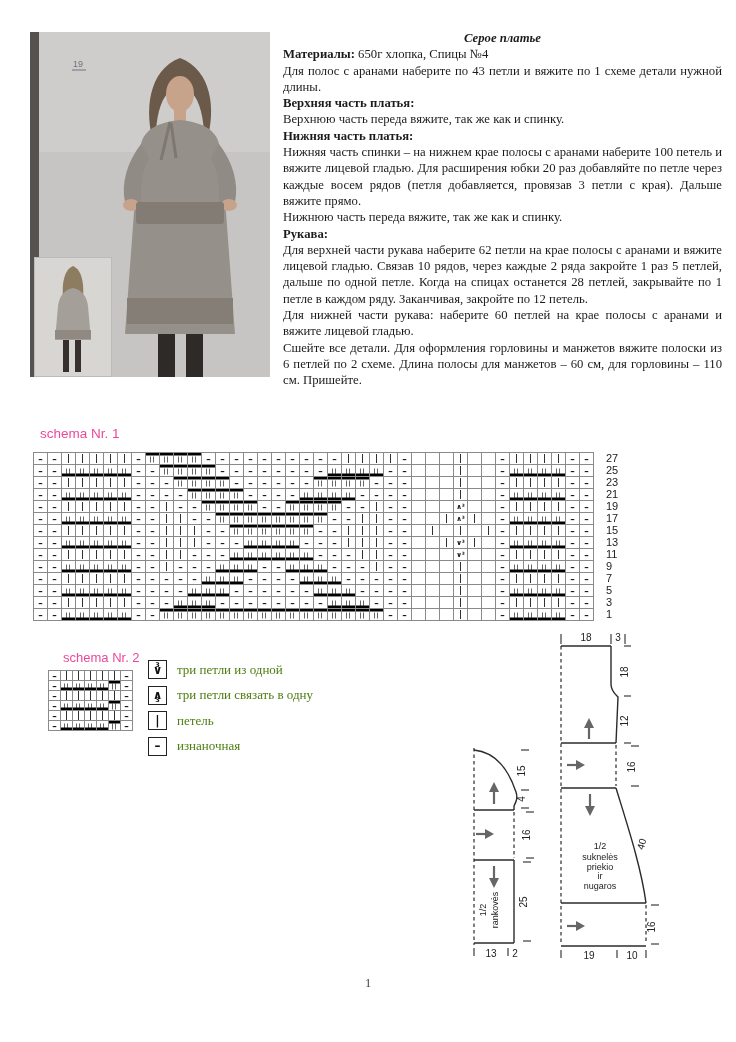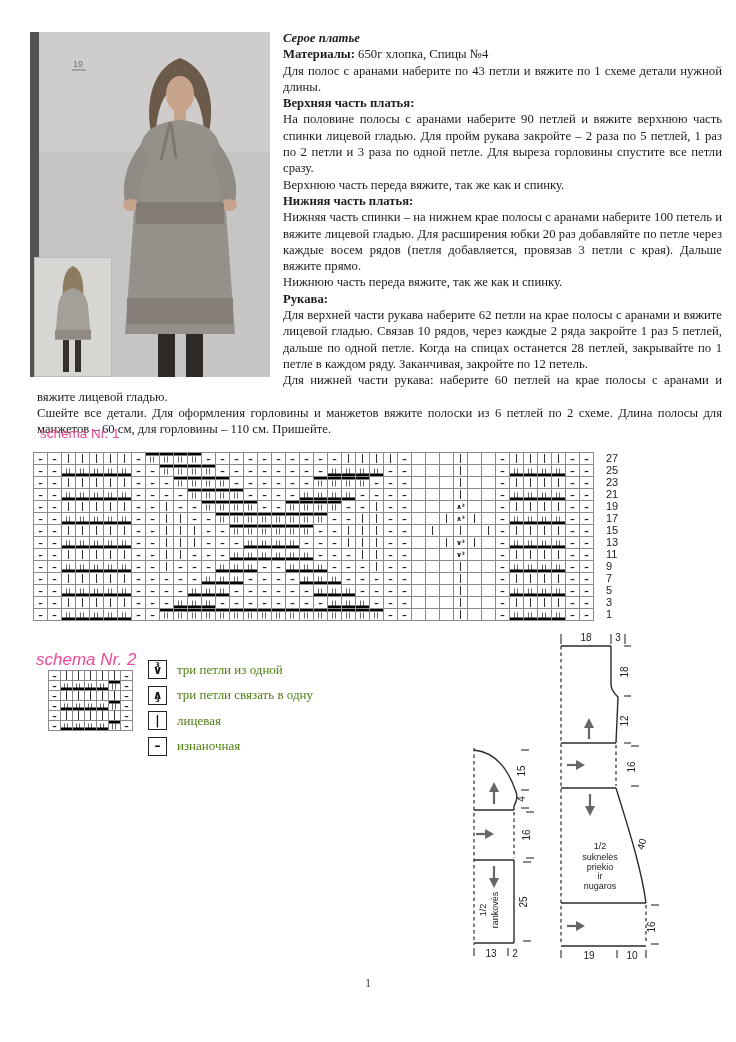--- a/index.html
+++ b/index.html
@@ -2,29 +2,29 @@
 <html><head>
 <meta charset="utf-8">
 <style>
   html,body{margin:0;padding:0;background:#e8e8e8;}
   .page{position:relative;width:736px;height:1042px;background:#ffffff;margin:0 auto;
         font-family:"Liberation Serif",serif;color:#1b1b1b;overflow:hidden;}
   
   .article{position:absolute;left:30px;top:30px;width:692px;}
   .photo-wrap{float:left;width:240px;height:345px;margin:2px 13px 4px 0;position:relative;}
   .inset{position:absolute;left:4px;top:225px;width:76px;height:118px;border:1px solid #bbb;}
-  .a-title{font-size:16px;font-weight:bold;font-style:italic;margin:0 0 3px 0;line-height:18px;}
+  .a-title{font-size:16px;font-weight:bold;font-style:italic;margin:0 0 3px 0;line-height:18px;text-align:center;}
   .article p{margin:0;font-size:12.7px;line-height:16.3px;}
   .p-heading{font-weight:bold;}
   .p-body{text-align:justify;padding-left:7px;}
   .p-labeled b{font-weight:bold;}
   
   .slabel{position:absolute;font-family:"Liberation Sans",sans-serif;color:#ec4899;}
   #schema1-label{left:40px;top:426px;font-size:13.5px;}
-  #schema2-label{left:36px;top:650px;font-size:17px;font-style:italic;}
+  #schema2-label{left:63px;top:650px;font-size:13px;}
   
   .chart{position:absolute;display:flex;align-items:flex-start;}
   #schema1-chart{left:33px;top:452px;}
   #schema2-chart{left:48px;top:670px;}
   .cells{border-top:1px solid #8a8a8a;border-left:1px solid #8a8a8a;display:inline-block;}
   .crow{display:flex;}
   .ccell{width:13px;height:11px;border-right:1px solid #8a8a8a;border-bottom:1px solid #8a8a8a;
          display:flex;align-items:center;justify-content:center;
          font-family:"DejaVu Sans",sans-serif;color:#111;overflow:hidden;}
   .s2 .ccell{width:11px;height:9px;}
@@ -97,21 +97,20 @@
           <rect x="28" y="82" width="6" height="32" fill="#35302d"></rect>
           <rect x="40" y="82" width="6" height="32" fill="#35302d"></rect>
         </svg>
       </div>
     </div>
     <div id="article-text">
         <p class="a-title">Серое платье</p>
         <p class="p-labeled"><b>Материалы:</b><span> 650г хлопка, Спицы №4</span></p>
         <p class="p-body">Для полос с аранами наберите по 43 петли и вяжите по 1 схеме детали нужной длины.</p>
         <p class="p-heading">Верхняя часть платья:</p>
-        <p class="p-body">На половине полосы с аранами наберите 90 петлей и вяжите верхнюю часть спинки лицевой гладью. Для пройм рукава закройте – 2 раза по 5 петлей, 1 раз по 2 петли и 3 раза по одной петле. Для выреза горловины спустите все петли сразу.</p>
         <p class="p-body">Верхнюю часть переда вяжите, так же как и спинку.</p>
         <p class="p-heading">Нижняя часть платья:</p>
         <p class="p-body">Нижняя часть спинки – на нижнем крае полосы с аранами наберите 100 петель и вяжите лицевой гладью. Для расширения юбки 20 раз добавляйте по петле через каждые восем рядов (петля добавляется, провязав 3 петли с края). Дальше вяжите прямо.</p>
         <p class="p-body">Нижнюю часть переда вяжите, так же как и спинку.</p>
         <p class="p-heading">Рукава:</p>
         <p class="p-body">Для верхней части рукава наберите 62 петли на крае полосы с аранами и вяжите лицевой гладью. Связав 10 рядов, через каждые 2 ряда закройте 1 раз 5 петлей, дальше по одной петле. Когда на спицах останется 28 петлей, закрывайте по 1 петле в каждом ряду. Заканчивая, закройте по 12 петель.</p>
         <p class="p-body">Для нижней части рукава: наберите 60 петлей на крае полосы с аранами и вяжите лицевой гладью.</p>
         <p class="p-body">Сшейте все детали. Для оформления горловины и манжетов вяжите полоски из 6 петлей по 2 схеме. Длина полосы для манжетов – 60 см, для горловины – 110 см. Пришейте.</p>
       </div>
   </div>
@@ -790,21 +789,21 @@
       <div class="lg-item">
         <div class="lg-sym">∨<span class="lg-sup sup-top">3</span></div>
         <span class="lg-label">три петли из одной</span>
       </div>
       <div class="lg-item">
         <div class="lg-sym">∧<span class="lg-sup sup-bot">3</span></div>
         <span class="lg-label">три петли связать в одну</span>
       </div>
       <div class="lg-item">
         <div class="lg-sym">|</div>
-        <span class="lg-label">лицевая</span>
+        <span class="lg-label">петель</span>
       </div>
       <div class="lg-item">
         <div class="lg-sym">–</div>
         <span class="lg-label">изнаночная</span>
       </div>
     </div>
 
   <svg id="sleeve-schem" class="schem" width="92" height="232" viewBox="0 0 92 232">
     <line class="dash" x1="22" y1="10" x2="22" y2="207"></line>
     <path class="ln" d="M22,12 C42,14 56,30 64,54 C66,60 64,64 62,68 L62,72"></path>

